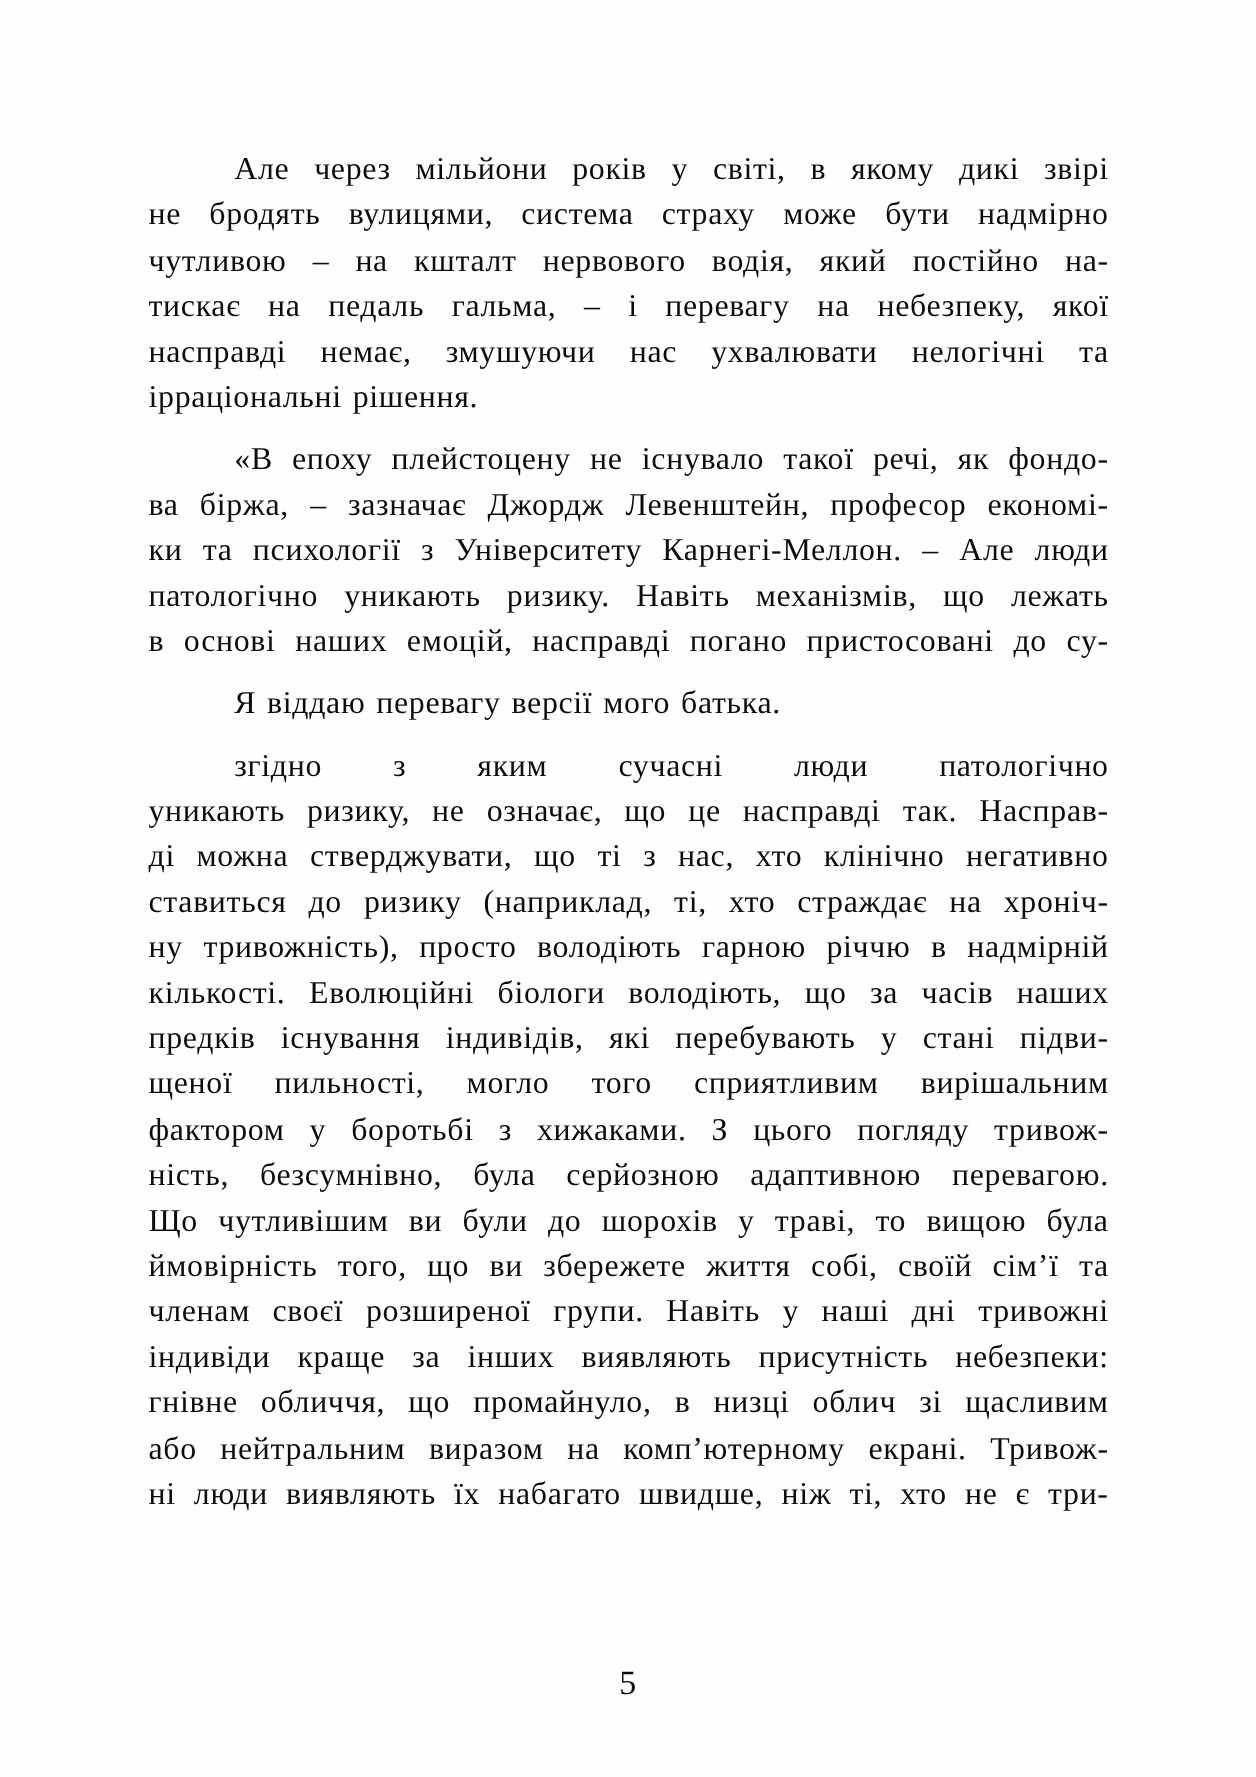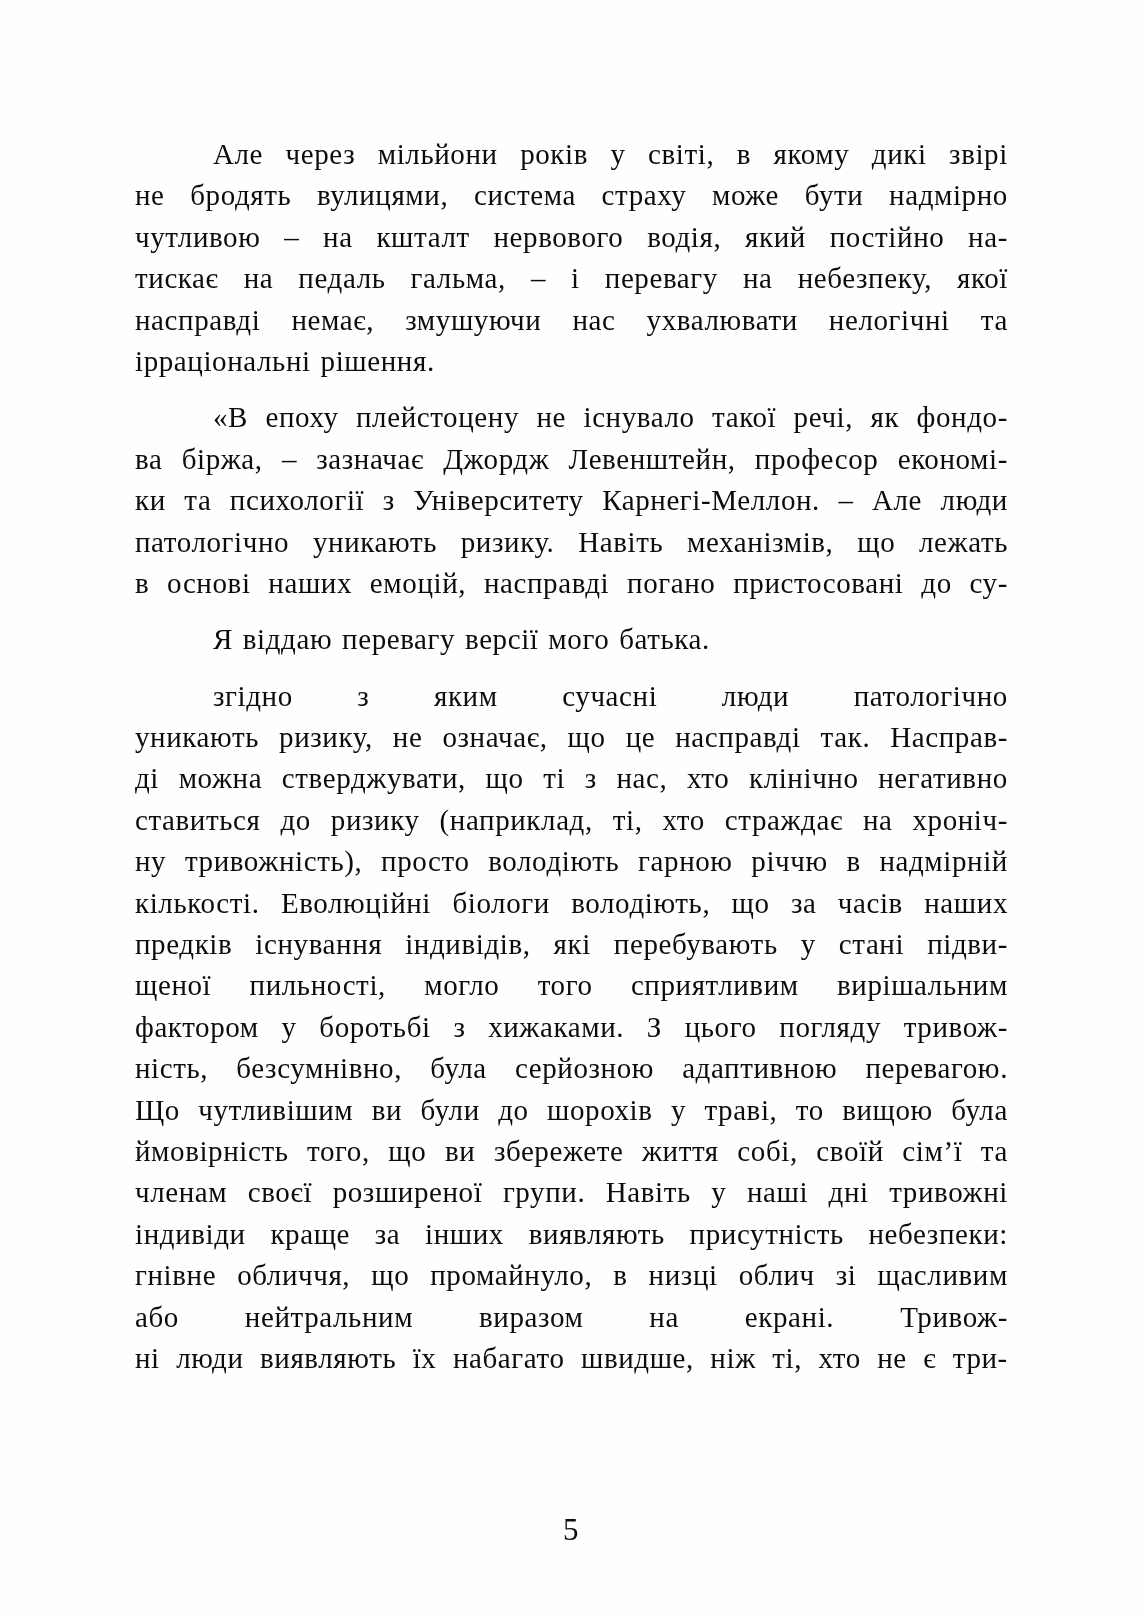--- a/index.html
+++ b/index.html
@@ -328,20 +328,21 @@
           <span>низці</span>
           <span>облич</span>
           <span>зі</span>
           <span>щасливим</span>
         </div>
         <div class="line just">
           <span>або</span>
           <span>нейтральним</span>
           <span>виразом</span>
           <span>на</span>
+          <span>комп’ютерному</span>
           <span>екрані.</span>
           <span>Тривож-</span>
         </div>
         <div class="line just">
           <span>ні</span>
           <span>люди</span>
           <span>виявляють</span>
           <span>їх</span>
           <span>набагато</span>
           <span>швидше,</span>

